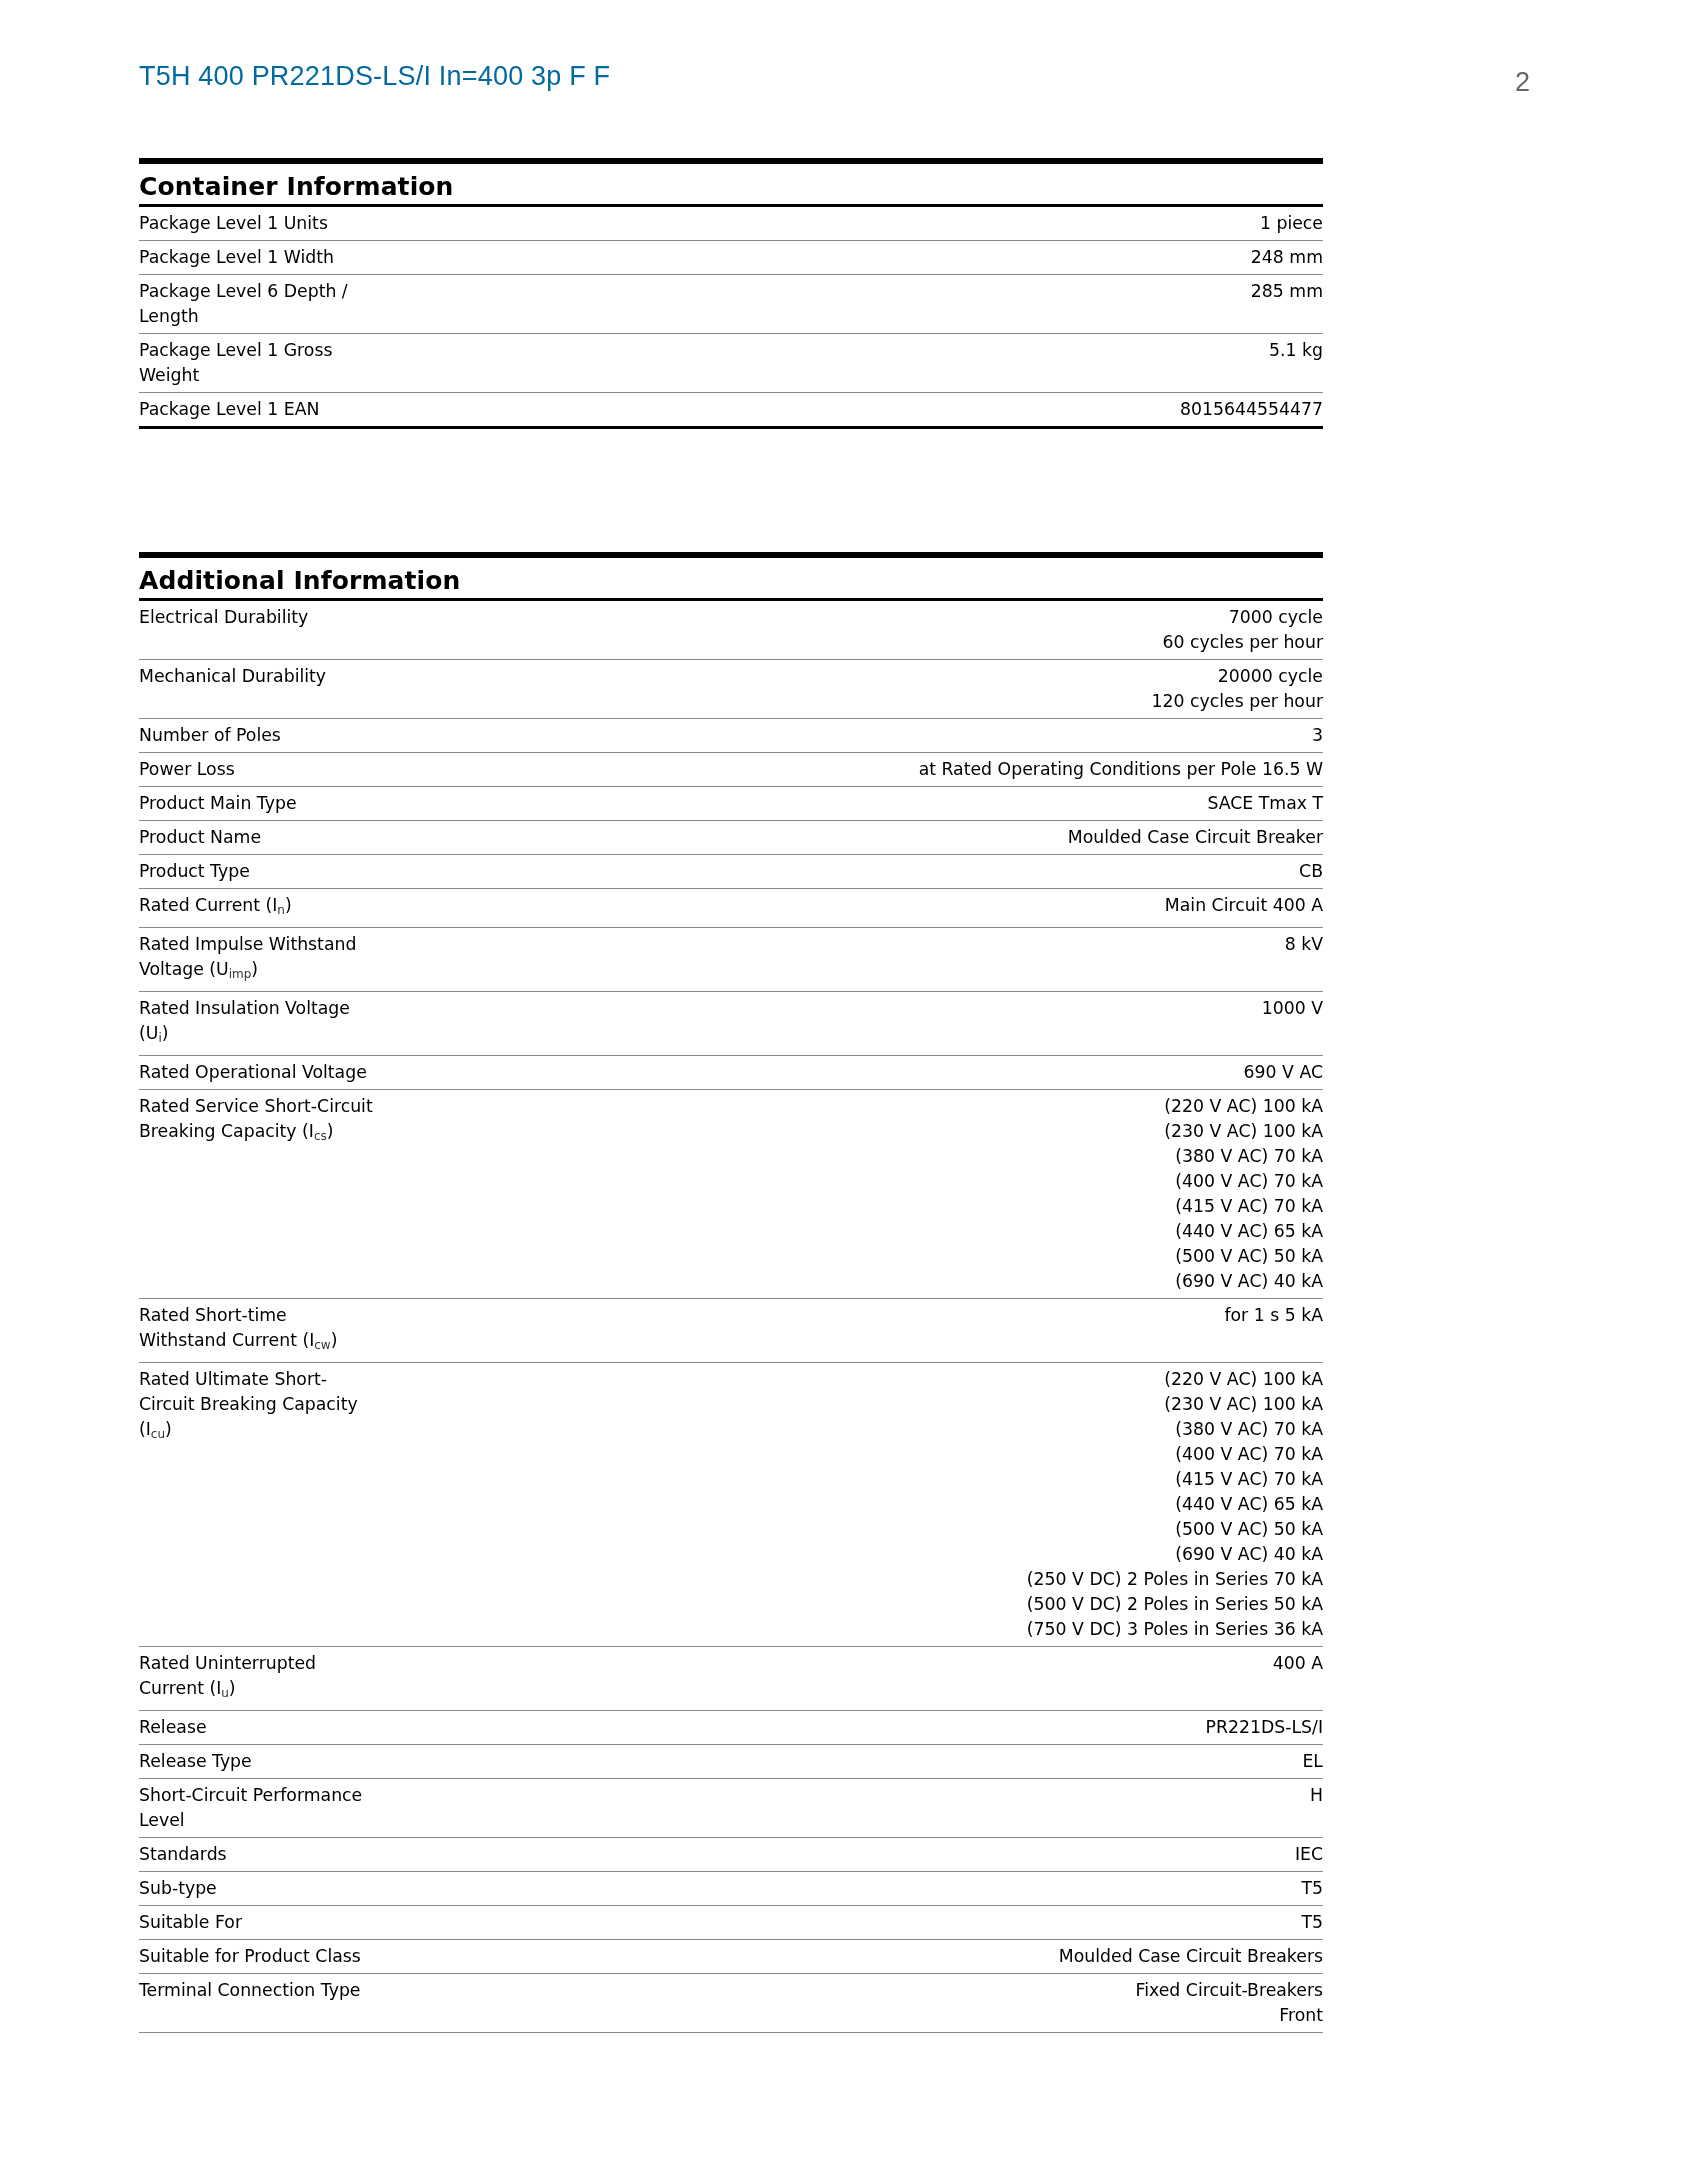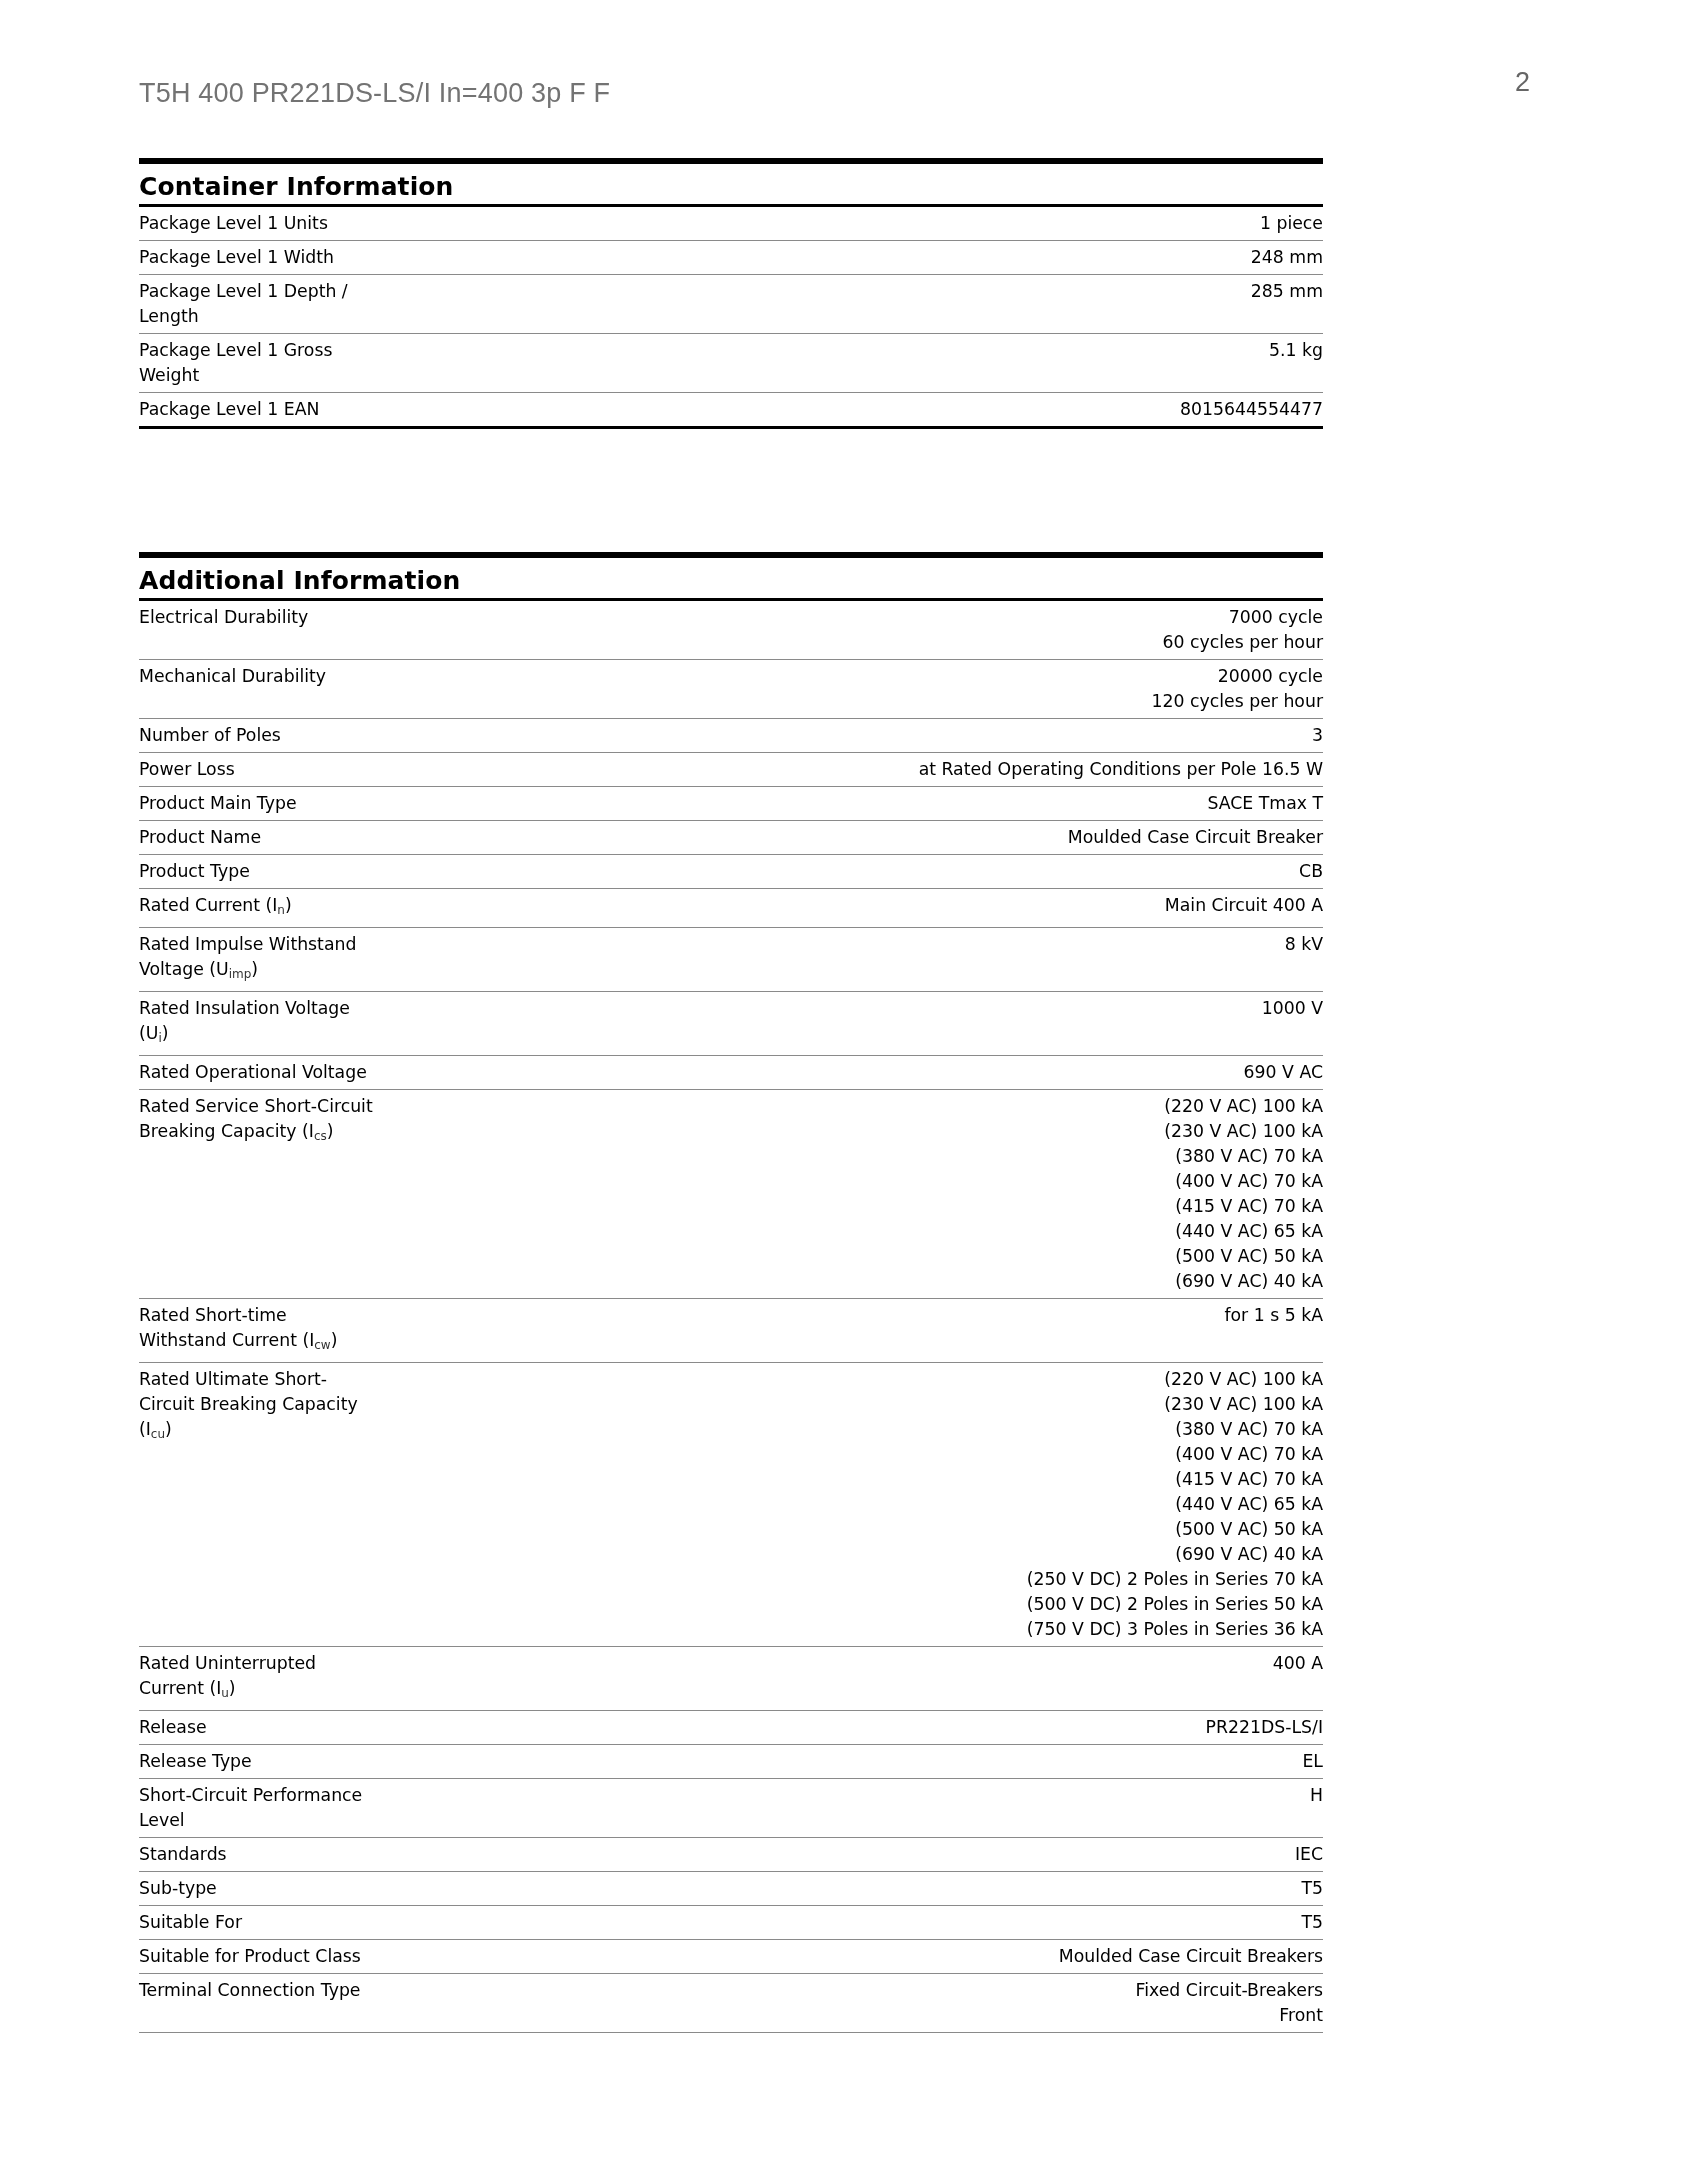--- a/index.html
+++ b/index.html
@@ -4,23 +4,23 @@
 <style>
   html, body { margin: 0; padding: 0; background: #ffffff; }
   body {
     width: 1683px; height: 2178px; position: relative; overflow: hidden;
     font-family: "DejaVu Sans", sans-serif; color: #000;
   }
   .page-header {
     position: absolute; left: 139px; top: 61px; width: 1406px; height: 40px;
   }
   .doc-title {
-    position: absolute; left: 0; top: 17px;
+    position: absolute; left: 0; top: 0;
     font-family: "Liberation Sans", sans-serif;
-    font-size: 27px; color: #737373; letter-spacing: 0.2px;
+    font-size: 27px; color: #0369a1; letter-spacing: 0.2px;
   }
   .page-number {
     position: absolute; right: 15px; top: 6px;
     font-family: "Liberation Sans", sans-serif;
     font-size: 27px; color: #666666;
   }
   .section {
     position: absolute; left: 139px; width: 1184px;
   }
   .section-top-bar { height: 6px; background: #000; }
@@ -61,21 +61,21 @@
           <span class="line">1 piece</span>
         </div>
       </div>
       <div class="row">
         <div class="row-label"><span>Package Level 1 Width</span></div>
         <div class="row-value">
           <span class="line">248 mm</span>
         </div>
       </div>
       <div class="row">
-        <div class="row-label"><span>Package Level 1 Depth / Length</span></div>
+        <div class="row-label"><span>Package Level 6 Depth / Length</span></div>
         <div class="row-value">
           <span class="line">285 mm</span>
         </div>
       </div>
       <div class="row">
         <div class="row-label"><span>Package Level 1 Gross Weight</span></div>
         <div class="row-value">
           <span class="line">5.1 kg</span>
         </div>
       </div>

